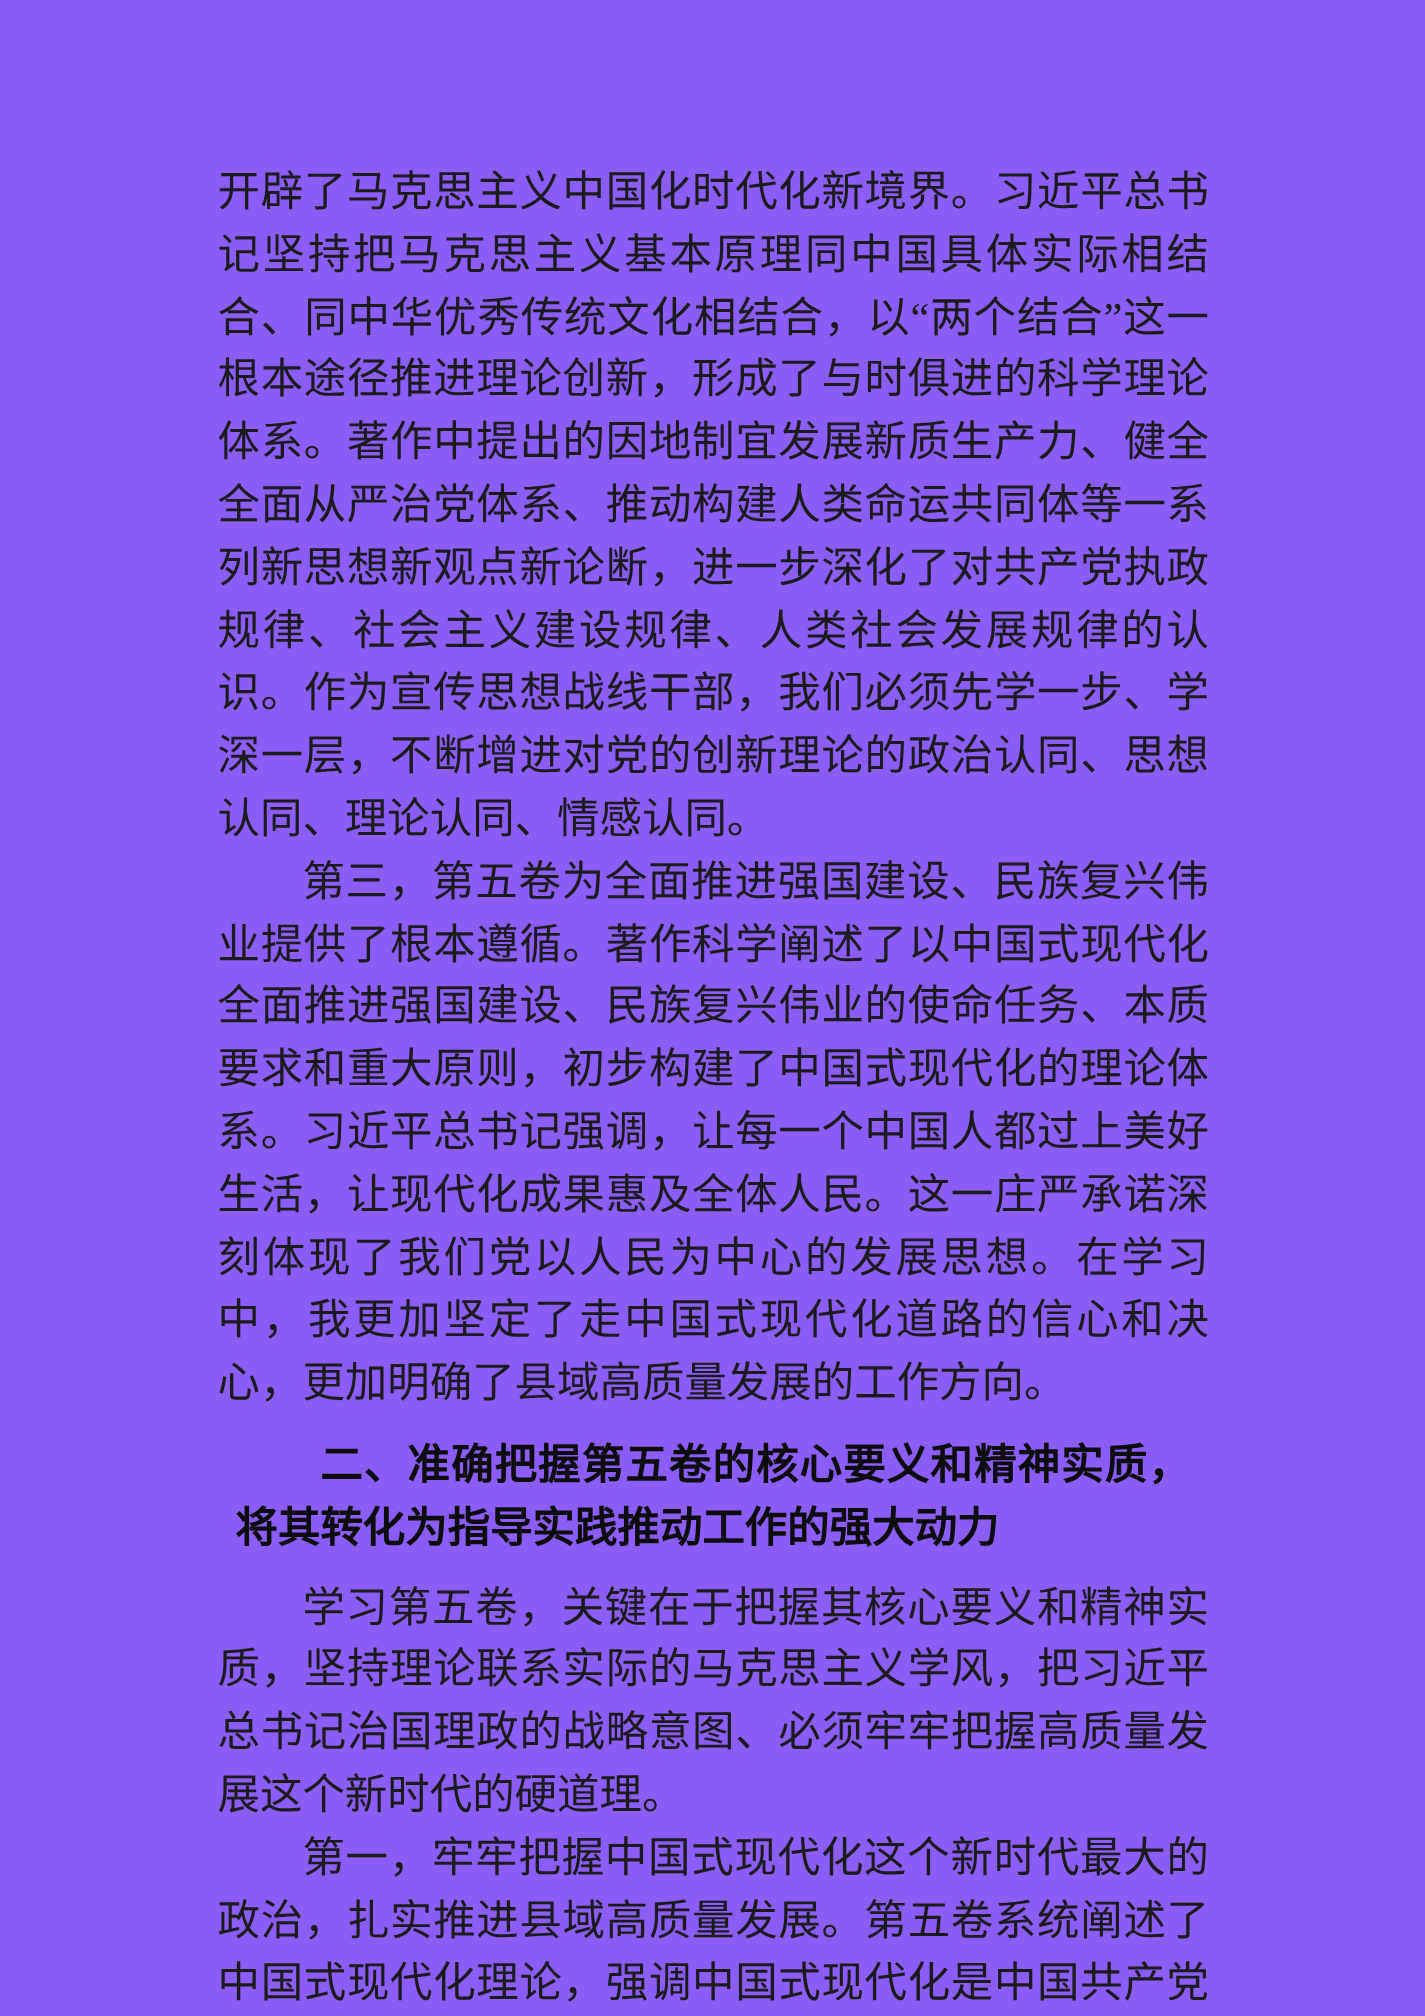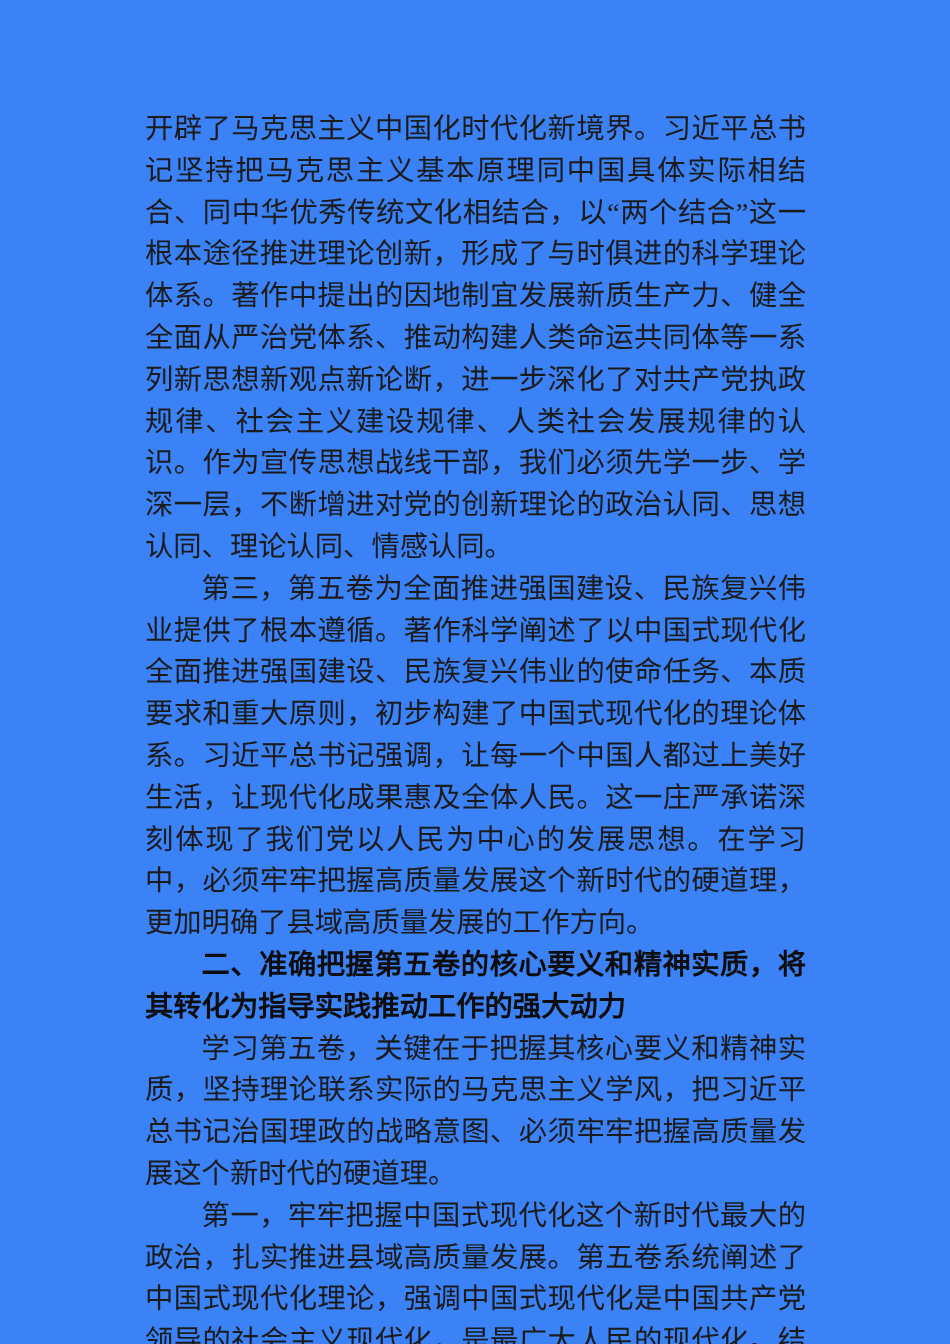--- a/index.html
+++ b/index.html
@@ -11,21 +11,21 @@
 
   body {
     font-family: "Liberation Serif", "DejaVu Serif", serif;
     -webkit-font-smoothing: antialiased;
   }
 
   .page {
     position: relative;
     width: 950px;
     height: 1344px;
-    background: #3b82f6;
+    background: #8b5cf6;
     overflow: hidden;
     box-sizing: border-box;
   }
 
   
   .doc-body {
     position: absolute;
     left: 145px;
     top: 108px;
     width: 661px;
@@ -45,41 +45,41 @@
     word-break: break-all;
     -webkit-text-stroke: 0.01px #1b1b1b;
   }
 
   .para.no-indent {
     text-indent: 0;
   }
 
   
   .heading {
-    margin: 0;
+    margin: 12px;
     font-family: "Liberation Sans", "DejaVu Sans", sans-serif;
     font-weight: bold;
     font-size: 28.3px;
     line-height: 41.8px;
     color: #0d0d0d;
     text-align: justify;
     text-justify: inter-ideograph;
     text-indent: 56.6px;
     word-break: break-all;
   }
 </style>
 </head>
 <body>
 
 <div class="page">
   <div class="doc-body">
 
     <p class="para no-indent">开辟了马克思主义中国化时代化新境界。习近平总书记坚持把马克思主义基本原理同中国具体实际相结合、同中华优秀传统文化相结合，以“两个结合”这一根本途径推进理论创新，形成了与时俱进的科学理论体系。著作中提出的因地制宜发展新质生产力、健全全面从严治党体系、推动构建人类命运共同体等一系列新思想新观点新论断，进一步深化了对共产党执政规律、社会主义建设规律、人类社会发展规律的认识。作为宣传思想战线干部，我们必须先学一步、学深一层，不断增进对党的创新理论的政治认同、思想认同、理论认同、情感认同。</p>
 
-    <p class="para">第三，第五卷为全面推进强国建设、民族复兴伟业提供了根本遵循。著作科学阐述了以中国式现代化全面推进强国建设、民族复兴伟业的使命任务、本质要求和重大原则，初步构建了中国式现代化的理论体系。习近平总书记强调，让每一个中国人都过上美好生活，让现代化成果惠及全体人民。这一庄严承诺深刻体现了我们党以人民为中心的发展思想。在学习中，必须牢牢把握高质量发展这个新时代的硬道理，更加明确了县域高质量发展的工作方向。</p>
+    <p class="para">第三，第五卷为全面推进强国建设、民族复兴伟业提供了根本遵循。著作科学阐述了以中国式现代化全面推进强国建设、民族复兴伟业的使命任务、本质要求和重大原则，初步构建了中国式现代化的理论体系。习近平总书记强调，让每一个中国人都过上美好生活，让现代化成果惠及全体人民。这一庄严承诺深刻体现了我们党以人民为中心的发展思想。在学习中，我更加坚定了走中国式现代化道路的信心和决心，更加明确了县域高质量发展的工作方向。</p>
 
     <p class="heading">二、准确把握第五卷的核心要义和精神实质，将其转化为指导实践推动工作的强大动力</p>
 
     <p class="para">学习第五卷，关键在于把握其核心要义和精神实质，坚持理论联系实际的马克思主义学风，把习近平总书记治国理政的战略意图、必须牢牢把握高质量发展这个新时代的硬道理。</p>
 
     <p class="para">第一，牢牢把握中国式现代化这个新时代最大的政治，扎实推进县域高质量发展。第五卷系统阐述了中国式现代化理论，强调中国式现代化是中国共产党领导的社会主义现代化，是最广大人民的现代化。结合我县实际，必须牢牢把握高质量发展这个新时代的硬道理，把发展新质生产力作为重要着力点。作为宣传部长，我要主动围绕中心、服务大局，做好以下工作：一是加强经济社会发展正面宣</p>
 
   </div>
 </div>
 

